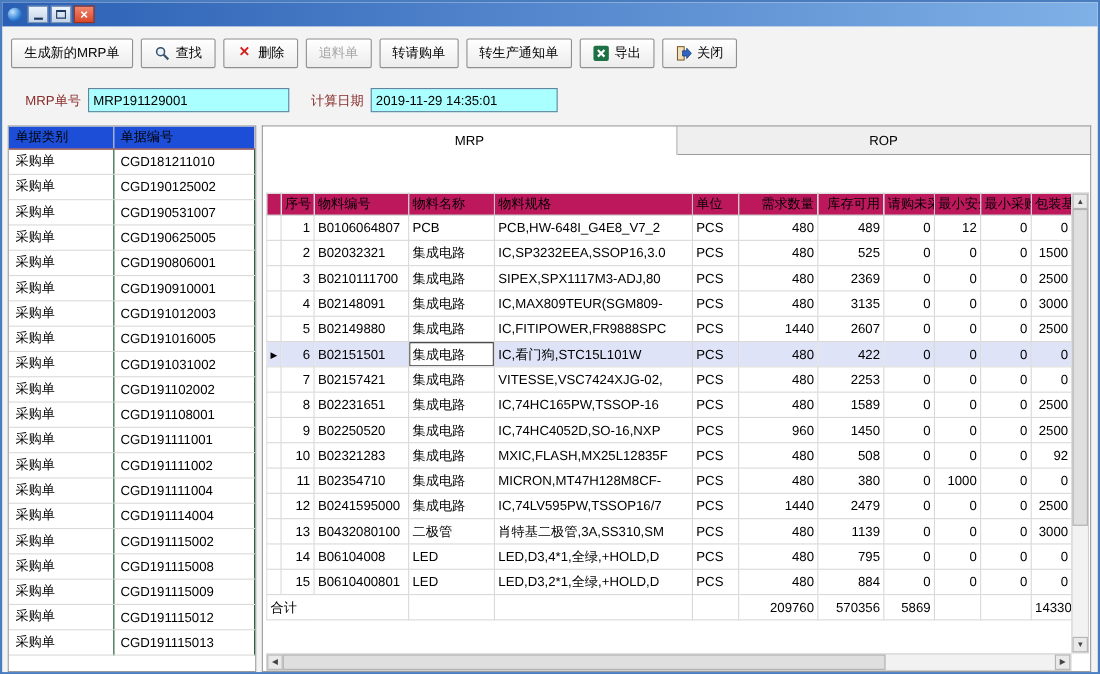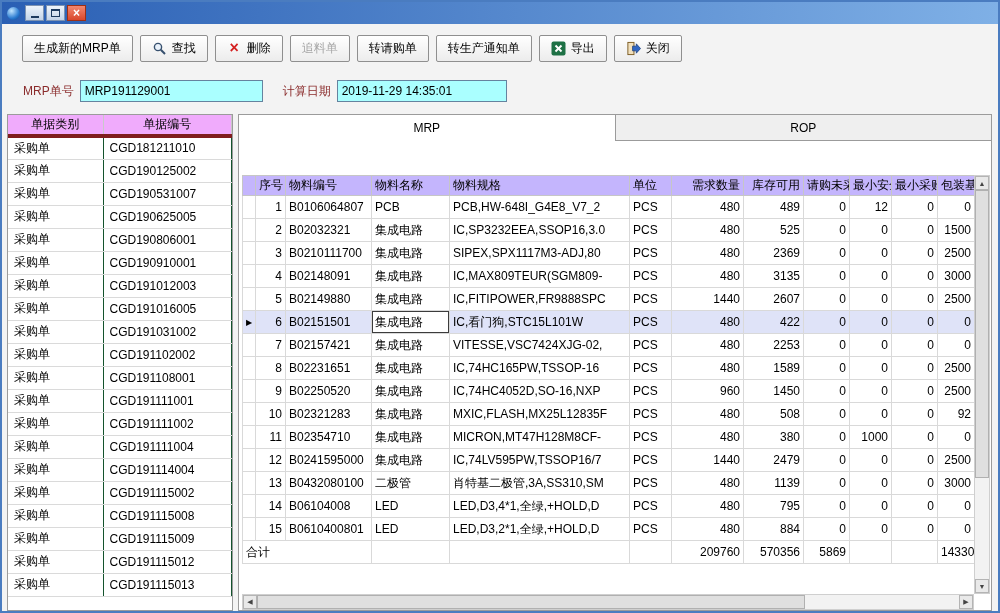--- a/index.html
+++ b/index.html
@@ -18,58 +18,58 @@
   .title { color:#fff; font-weight:bold; text-shadow:1px 1px 1px rgba(0,0,0,.45); flex:1; white-space:nowrap; }
   .winbtns { display:flex; gap:2px; }
   .wbtn { width:19px; height:16px; border:1px solid #7d93b2; background:linear-gradient(#eef4fb,#c3d3e8);
     display:flex; align-items:center; justify-content:center; cursor:default; }
   .g-min { width:8px; height:2px; background:#1d3a5f; margin-top:8px; }
   .g-max { width:9px; height:8px; border:1px solid #1d3a5f; border-top-width:2px; }
   .wbtn.close { background:linear-gradient(#f2876f,#d9472b); border-color:#9c2f16; color:#fff;
     font-weight:bold; font-size:12px; line-height:1; }
   
   .toolbar { position:absolute; top:24px; left:0; right:0; height:44px;
-    display:flex; align-items:center; gap:7px; padding:0 20px; }
+    display:flex; align-items:center; gap:7px; padding:0 8px; }
   .tbtn { height:27px; padding:0 11px; display:inline-flex; align-items:center; gap:5px;
     background:linear-gradient(#ffffff,#ececec); border:1px solid #8f8f8f; border-radius:2px;
     font:12px "Liberation Sans","DejaVu Sans",sans-serif; color:#000; }
   .tbtn.disabled { color:#a6a6a6; }
   .icon { display:inline-flex; width:15px; height:15px; align-items:center; justify-content:center; flex:none; }
   .icon.del { color:var(--delete_red,#d42020); font-size:16px; font-weight:bold; line-height:14px; }
   
   .formrow { position:absolute; top:78px; left:11px; height:22px; display:flex; align-items:center; padding-left:10px; }
   .flabel { color:var(--label_color,#8a2b2b); margin-right:6px; white-space:nowrap; }
   .finput { height:22px; border:1px solid #65839f; background:var(--input_bg,#aaffff); padding:0 4px;
     font:12px "Liberation Sans","DejaVu Sans",sans-serif; }
   #mrpno { width:183px; margin-right:20px; }
   #calcdate { width:170px; }
   
   .leftpanel { position:absolute; left:5px; top:112px; width:226px; bottom:0;
     background:#fff; border:1px solid #9b9b9b; overflow:hidden; }
   .lgrid { width:100%; border-collapse:collapse; table-layout:fixed; }
-  .lgrid th { height:20px; font-weight:normal; text-align:center; padding:1px 6px; background:#f0abfc;
-    border-right:1px solid #c9c9c9; border-bottom:4px solid #7f1d1d; }
+  .lgrid th { height:20px; font-weight:normal; text-align:left; padding:1px 6px; background:#1d4ed8;
+    border-right:1px solid #c9c9c9; border-bottom:1px solid #7f1d1d; }
   .lgrid td { height:23px; padding:0 6px; border-right:1px solid #14532d; border-bottom:1px solid #dadada;
     white-space:nowrap; overflow:hidden; }
   
   .rightpanel { position:absolute; left:236px; right:6px; top:112px; bottom:0; }
   .tabs { display:flex; height:27px; }
   .tab { flex:1; text-align:center; line-height:26px; background:#efefef; border:1px solid #9b9b9b; cursor:default; }
   .tab + .tab { border-left:none; }
   .tab.active { background:#fff; border-bottom:none; }
   .tabcontent { position:absolute; top:27px; left:0; right:0; bottom:0; background:#fff;
     border:1px solid #9b9b9b; border-top:none; }
   .locator { position:absolute; top:7px; left:10px; display:flex; align-items:center; }
   .lolabel { margin-right:4px; }
   .loinput { width:160px; height:21px; border:1px solid #7f7f7f; padding:0 4px; background:#fff;
     font:12px "Liberation Sans","DejaVu Sans",sans-serif; }
   
   .tablewrap { position:absolute; left:3px; top:34px; width:732px; height:408px; overflow:hidden; }
   .mgrid { border-collapse:collapse; table-layout:fixed; width:732px; }
-  .mgrid th { height:20px; font-weight:normal; background:#c4b5fd; border:1px solid #c6c6c6;
+  .mgrid th { height:20px; font-weight:normal; background:#be185d; border:1px solid #c6c6c6;
     padding:0 3px; text-align:left; white-space:nowrap; overflow:hidden;font-family:Liberation Mono, monospace; }
   .mgrid th.num { text-align:right; }
   .mgrid td { height:23px; background:#fff; border:1px solid #d9d9d9; padding:0 3px;
     white-space:nowrap; overflow:hidden; }
   .mgrid td.num { text-align:right; }
   .mgrid td.ind { padding:0; text-align:center; font-size:8px; }
   .mgrid tr.selected td { background:var(--selected_row,#dfe3f8); }
   .mgrid tr.selected td.c-name { background:#fff; box-shadow:inset 0 0 0 1px #3c3c3c; }
   .totalrow td { background:#fff; }
   

